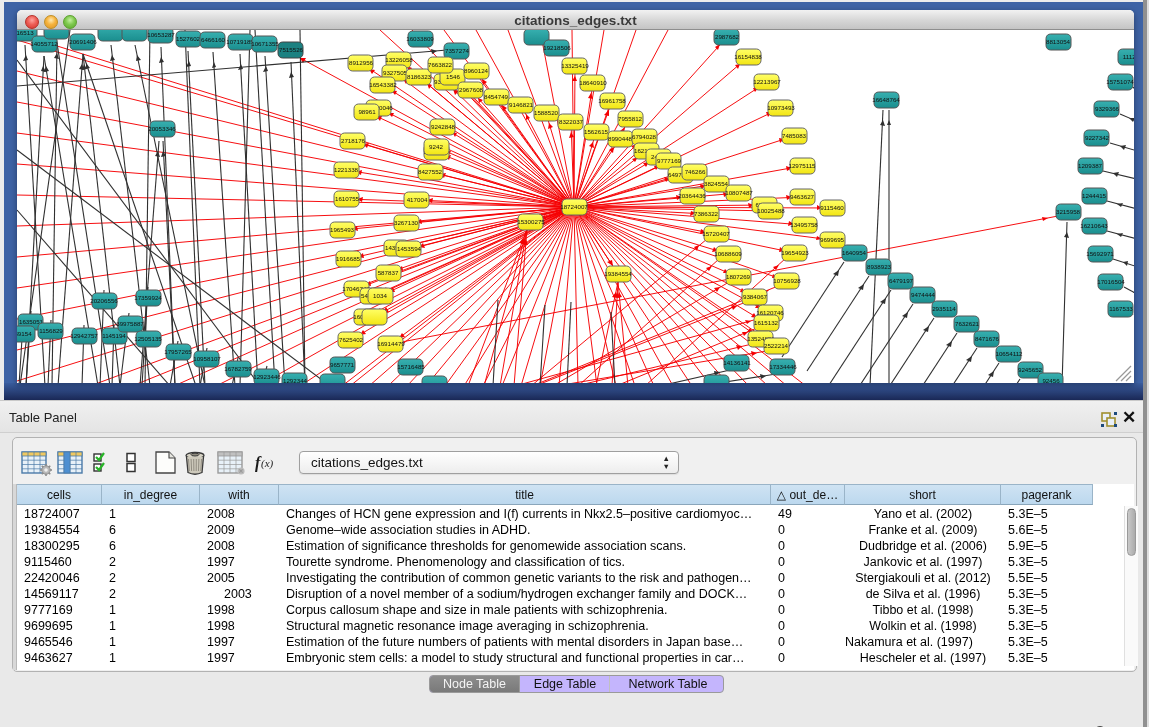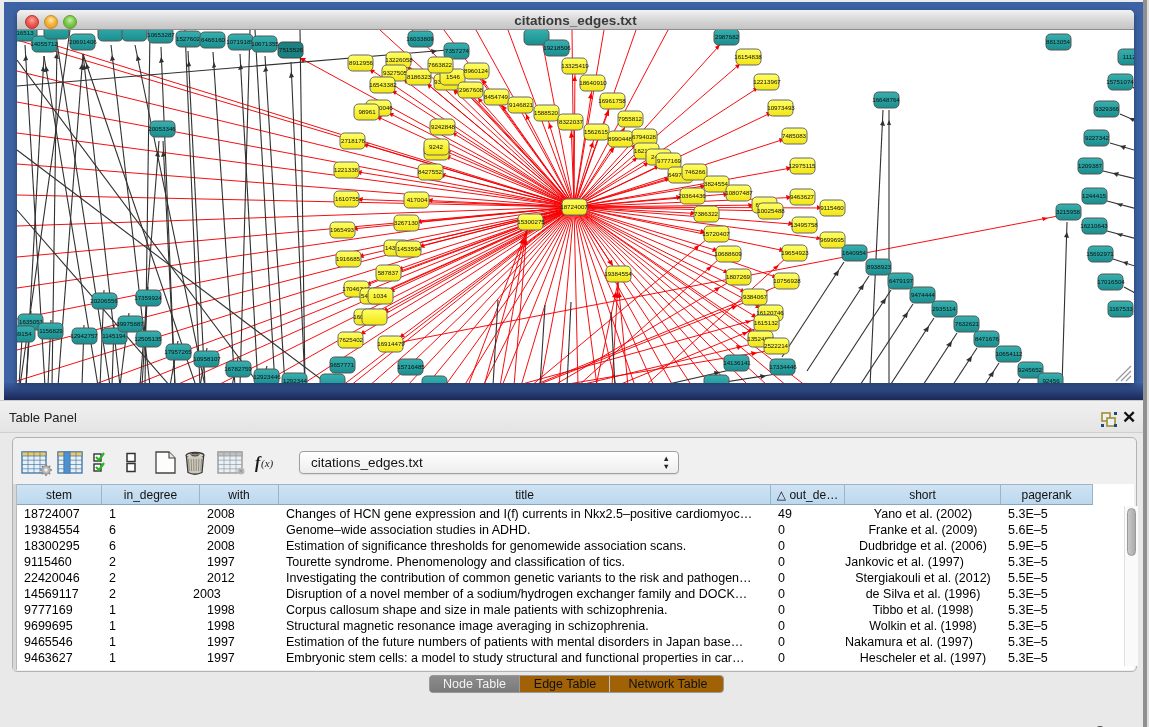--- a/index.html
+++ b/index.html
@@ -50,21 +50,21 @@
   font-size:12px; color:#111; text-align:center; line-height:21px; }
 .rows { position:absolute; left:0; top:22px; font-size:12.5px; color:#000; }
 .row { position:absolute; height:16px; line-height:16px; white-space:nowrap; }
 .c { position:absolute; overflow:hidden; }
 #leftstrip { position:absolute; left:0px; top:46px; width:4px; height:186px; background:#d8d8d8; border-right:1px solid #b9b9b9;}
 
 #sb { position:absolute; left:1111px; top:68px; width:14px; height:160px; background:#fafafa; border-left:1px solid #e0e0e0;}
 #sbthumb { position:absolute; left:1.5px; top:2px; width:9px; height:48px; background:linear-gradient(90deg,#c9c9c9,#ababab); border-radius:5px; border:0.5px solid #999;}
 
 #tabs { position:absolute; left:429px; top:675px; width:295px; height:18px; border:1px solid #9a9a9a;
-  border-radius:4px; background:#a16207; overflow:hidden; font-size:12.5px; }
+  border-radius:4px; background:#c4b5fd; overflow:hidden; font-size:12.5px; }
 .tab { position:absolute; top:0; height:18px; line-height:17px; text-align:center; color:#111; }
 #tab1 { left:0; width:90px; background:linear-gradient(#8d8d8d,#777); color:#f4f4f4; border-right:1px solid #9a9a9a;}
 #tab2 { left:91px; width:89px; border-right:1px solid #c0c0c0;}
 #tab3 { left:181px; width:114px; }
 
 #status { position:absolute; left:0; top:721px; width:1123px; height:22px; }
 #mem { position:absolute; right:32px; top:6px; font-size:11.5px; color:#222; }
 #dot { position:absolute; right:17px; top:5px; width:12px; height:12px; border-radius:50%;
   background:radial-gradient(circle at 45% 35%, #55dd55, #2db92d); border:1px solid #444; }
 </style>
@@ -816,21 +816,21 @@
           <line x1="219.0" y1="2" x2="219.0" y2="23" stroke="#9a9a9a" stroke-width="0.7"></line>
 <circle cx="224" cy="21" r="3.6" fill="#bbb"></circle>
           <path d="M222.4 19.4 l3.2 3.2 M225.6 19.4 l-3.2 3.2" stroke="#999" stroke-width="1.2"></path>
 <text x="238" y="18" font-family="Liberation Serif, serif" font-style="italic" font-weight="bold" font-size="16" fill="#1a1a1a">f</text>
 <text x="244" y="17" font-family="Liberation Serif, serif" font-style="italic" font-size="11" fill="#1a1a1a">(x)</text>
       </svg>
       <div id="combo">citations_edges.txt<span class="arr">▲<br>▼</span></div>
       <div id="leftstrip"></div>
       <div id="tbl">
 <div id="tblhdr">
-<div class="hc" style="left:0px;width:85px">stem</div>
+<div class="hc" style="left:0px;width:85px">cells</div>
 <div class="hc" style="left:85px;width:98px">in_degree</div>
 <div class="hc" style="left:183px;width:79px">with</div>
 <div class="hc" style="left:262px;width:492px">title</div>
 <div class="hc" style="left:754px;width:74px">△ out_de…</div>
 <div class="hc" style="left:828px;width:156px">short</div>
 <div class="hc" style="left:984px;width:92px">pagerank</div>
 </div>
 <div class="rows">
 <div class="row" style="top:0px">
 <div class="c" style="left:7px;width:78px">18724007</div>
@@ -858,36 +858,36 @@
 <div class="c" style="left:761px;width:67px">0</div>
 <div class="c" style="left:828px;width:156px;text-align:center">Dudbridge et al. (2006)</div>
 <div class="c" style="left:991px;width:85px">5.9E–5</div>
 </div>
 <div class="row" style="top:48px">
 <div class="c" style="left:7px;width:78px">9115460</div>
 <div class="c" style="left:92px;width:91px">2</div>
 <div class="c" style="left:190px;width:72px">1997</div>
 <div class="c" style="left:269px;width:485px">Tourette syndrome. Phenomenology and classification of tics.</div>
 <div class="c" style="left:761px;width:67px">0</div>
-<div class="c" style="left:828px;width:156px;">Jankovic et al. (1997)</div>
+<div class="c" style="left:828px;width:156px;text-align:center">Jankovic et al. (1997)</div>
 <div class="c" style="left:991px;width:85px">5.3E–5</div>
 </div>
 <div class="row" style="top:64px">
 <div class="c" style="left:7px;width:78px">22420046</div>
 <div class="c" style="left:92px;width:91px">2</div>
-<div class="c" style="left:190px;width:72px">2012</div>
+<div class="c" style="left:190px;width:72px">2005</div>
 <div class="c" style="left:269px;width:485px">Investigating the contribution of common genetic variants to the risk and pathogen…</div>
 <div class="c" style="left:761px;width:67px">0</div>
 <div class="c" style="left:828px;width:156px;text-align:center">Stergiakouli et al. (2012)</div>
 <div class="c" style="left:991px;width:85px">5.5E–5</div>
 </div>
 <div class="row" style="top:80px">
 <div class="c" style="left:7px;width:78px">14569117</div>
 <div class="c" style="left:92px;width:91px">2</div>
-<div class="c" style="left:176px;width:72px">2003</div>
+<div class="c" style="left:207px;width:72px">2003</div>
 <div class="c" style="left:269px;width:485px">Disruption of a novel member of a sodium/hydrogen exchanger family and DOCK…</div>
 <div class="c" style="left:761px;width:67px">0</div>
 <div class="c" style="left:828px;width:156px;text-align:center">de Silva et al. (1996)</div>
 <div class="c" style="left:991px;width:85px">5.3E–5</div>
 </div>
 <div class="row" style="top:96px">
 <div class="c" style="left:7px;width:78px">9777169</div>
 <div class="c" style="left:92px;width:91px">1</div>
 <div class="c" style="left:190px;width:72px">1998</div>
 <div class="c" style="left:269px;width:485px">Corpus callosum shape and size in male patients with schizophrenia.</div>

